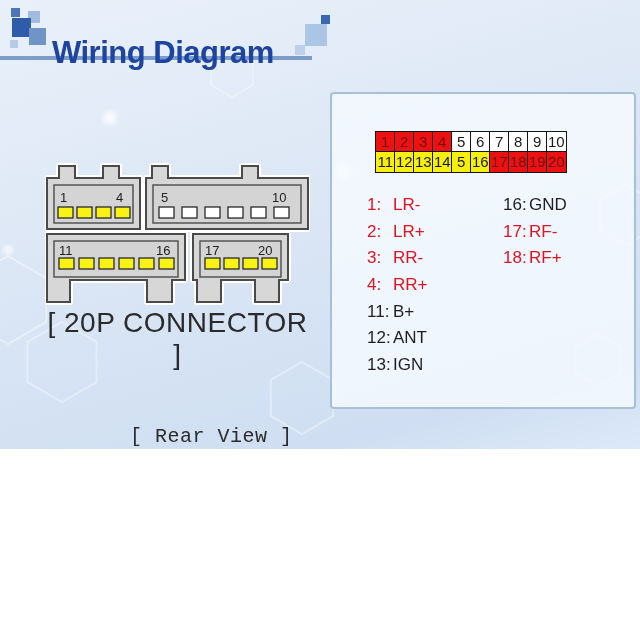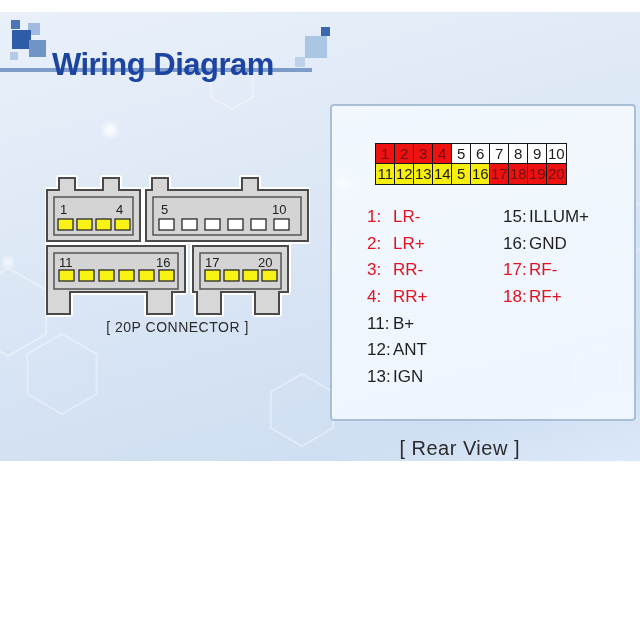--- a/index.html
+++ b/index.html
@@ -1,30 +1,29 @@
 <!DOCTYPE html>
 <html><head>
 <meta charset="utf-8">
 <style>
   html,body{margin:0;padding:0;}
   .stage{
     position:relative;width:640px;height:449px;overflow:hidden;
     font-family:"Liberation Sans",sans-serif;
     background:linear-gradient(165deg,#e9f0fa 0%,#dfe9f6 35%,#d3e1f3 72%,#cfdef2 86%,#dce9f9 100%);
-    margin-top:12px;
   }
   .bg-hex{position:absolute;left:0;top:0;width:640px;height:640px;pointer-events:none;}
   
   .title{position:absolute;left:52px;top:14px;font-size:31px;font-weight:bold;color:#1c44a0;letter-spacing:-.5px;}
   .underline{position:absolute;left:0;top:56px;width:312px;height:4px;background:#7d9cc9;}
   .sq{position:absolute;}
   
   .connector-fig{position:absolute;left:45px;top:163px;width:265px;height:142px;}
   .connector-caption{position:absolute;left:45px;top:307px;width:265px;text-align:center;
-    font-size:14px;font-weight:500;color:#2b2b2b;letter-spacing:.5px;}
+    font-size:28px;font-weight:500;color:#2b2b2b;letter-spacing:.5px;}
   .piece-under{fill:#ffffff;stroke:#ffffff;stroke-width:6;stroke-linejoin:round;}
   .piece{fill:#d7d7d7;stroke:#4a4a4a;stroke-width:2;stroke-linejoin:miter;}
   .pblock{fill:#d4d4d4;stroke:#555;stroke-width:1.5;}
   .pin{stroke:#2a2a2a;stroke-width:1.3;}
   .pin.yellow{fill:#f8f315;}
   .pin.white{fill:#ffffff;}
   .plabel{font-family:"Liberation Sans",sans-serif;font-size:13px;fill:#222;}
   
   .pin-panel{position:absolute;left:330px;top:92px;width:306px;height:317px;box-sizing:border-box;
     border:2px solid #a7c0d7;border-radius:4px;background:rgba(245,250,255,.82);}
@@ -37,22 +36,22 @@
   .cell.red{background:#ed1111;color:#6d1111;}
   .cell.yellow{background:#f6ee0c;color:#191919;}
   .cell.white{background:#ffffff;color:#191919;}
   .legend{position:absolute;top:98px;margin:0;padding:0;list-style:none;}
   .legend.left{left:35px;}
   .legend.right{left:171px;}
   .legend li{height:26.6px;display:flex;align-items:center;font-size:17px;font-weight:500;color:#1f1f1f;}
   .legend li.red{color:#df1322;}
   .legend .num{display:inline-block;width:26px;}
   
-  .rear-caption{position:absolute;left:130px;top:425px;width:390px;text-align:right;
-    font-size:20px;font-weight:500;color:#2b2b2b;letter-spacing:.5px;}
+  .rear-caption{position:absolute;left:130px;top:425px;width:390px;text-align:left;
+    font-size:20px;font-weight:500;color:#2b2b2b;letter-spacing:.5px;font-family:Liberation Mono, monospace;}
   .rear-svg{position:absolute;left:140px;top:450px;width:390px;height:178px;}
   .spin{stroke:none;}
   .spin.yellow{fill:#efe72e;}
   .spin.white{fill:#ffffff;}
 </style>
 </head>
 <body>
 
 <div class="stage">
 
@@ -205,24 +204,20 @@
           <span class="num">12:</span>
           <span class="lbl">ANT</span>
         </li>
         <li class="">
           <span class="num">13:</span>
           <span class="lbl">IGN</span>
         </li>
       </ul>
     <ul class="legend right" id="legend-right">
         <li class="">
-          <span class="num">15:</span>
-          <span class="lbl">ILLUM+</span>
-        </li>
-        <li class="">
           <span class="num">16:</span>
           <span class="lbl">GND</span>
         </li>
         <li class="red">
           <span class="num">17:</span>
           <span class="lbl">RF-</span>
         </li>
         <li class="red">
           <span class="num">18:</span>
           <span class="lbl">RF+</span>

